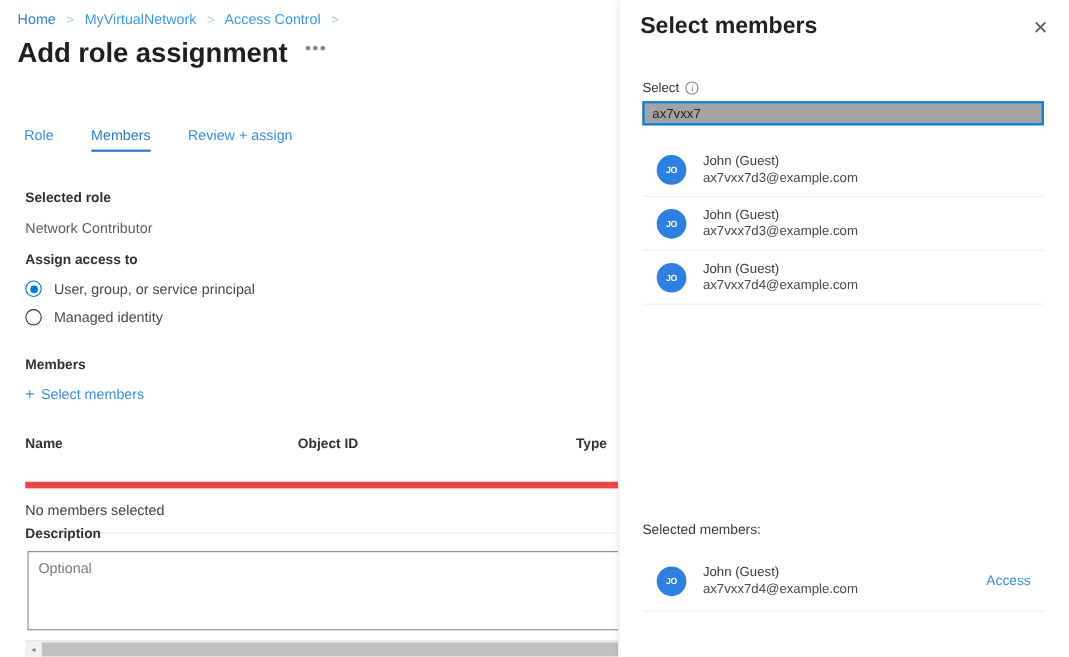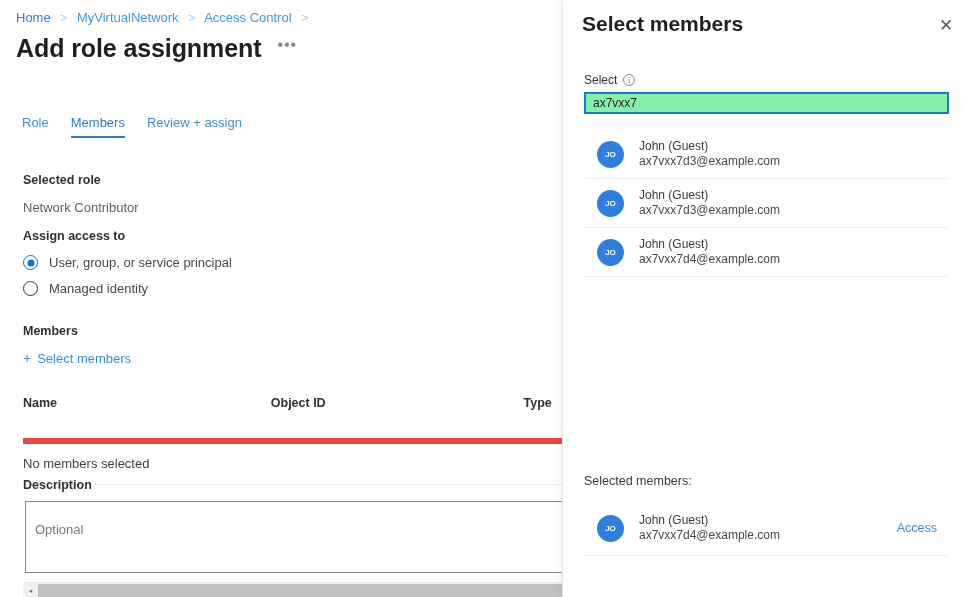--- a/index.html
+++ b/index.html
@@ -69,21 +69,21 @@
     line-height: 12px;
     padding-bottom: 6px;
   }
 
   
   #tabs {
     position: absolute;
     left: 22px;
     top: 115px;
     display: flex;
-    gap: 22px;
+    gap: 34px;
   }
   .tab {
     font-size: 13px;
     color: #3b8fd8;
     padding-bottom: 7px;
     cursor: pointer;
     position: relative;
     line-height: 16px;
   }
   .tab.active { color: #2a7ac9; }
@@ -209,21 +209,21 @@
   }
   #description-box {
     position: absolute;
     left: 25px;
     top: 501px;
     width: 558px;
     height: 72px;
     border: 1px solid #8a8886;
     box-sizing: border-box;
     background: #fff;
-    padding: 20px 9px;
+    padding: 7px 9px;
     font-family: "Liberation Sans", sans-serif;
     font-size: 13px;
     color: #201f1e;
     resize: none;
     outline: none;
   }
   #description-box::placeholder { color: #7a7876; }
 
   
   #hscrollbar {
@@ -320,21 +320,21 @@
     box-sizing: border-box;
   }
   #search-input {
     position: absolute;
     left: 21px;
     top: 92px;
     width: 365px;
     height: 22px;
     box-sizing: border-box;
     border: 2px solid #0f7fd4;
-    background: #86efac;
+    background: #a3a3a3;
     padding: 0 7px;
     font-family: "Liberation Sans", sans-serif;
     font-size: 12px;
     color: #201f1e;
     outline: none;
   }
 
   
   #results-list {
     position: absolute;

